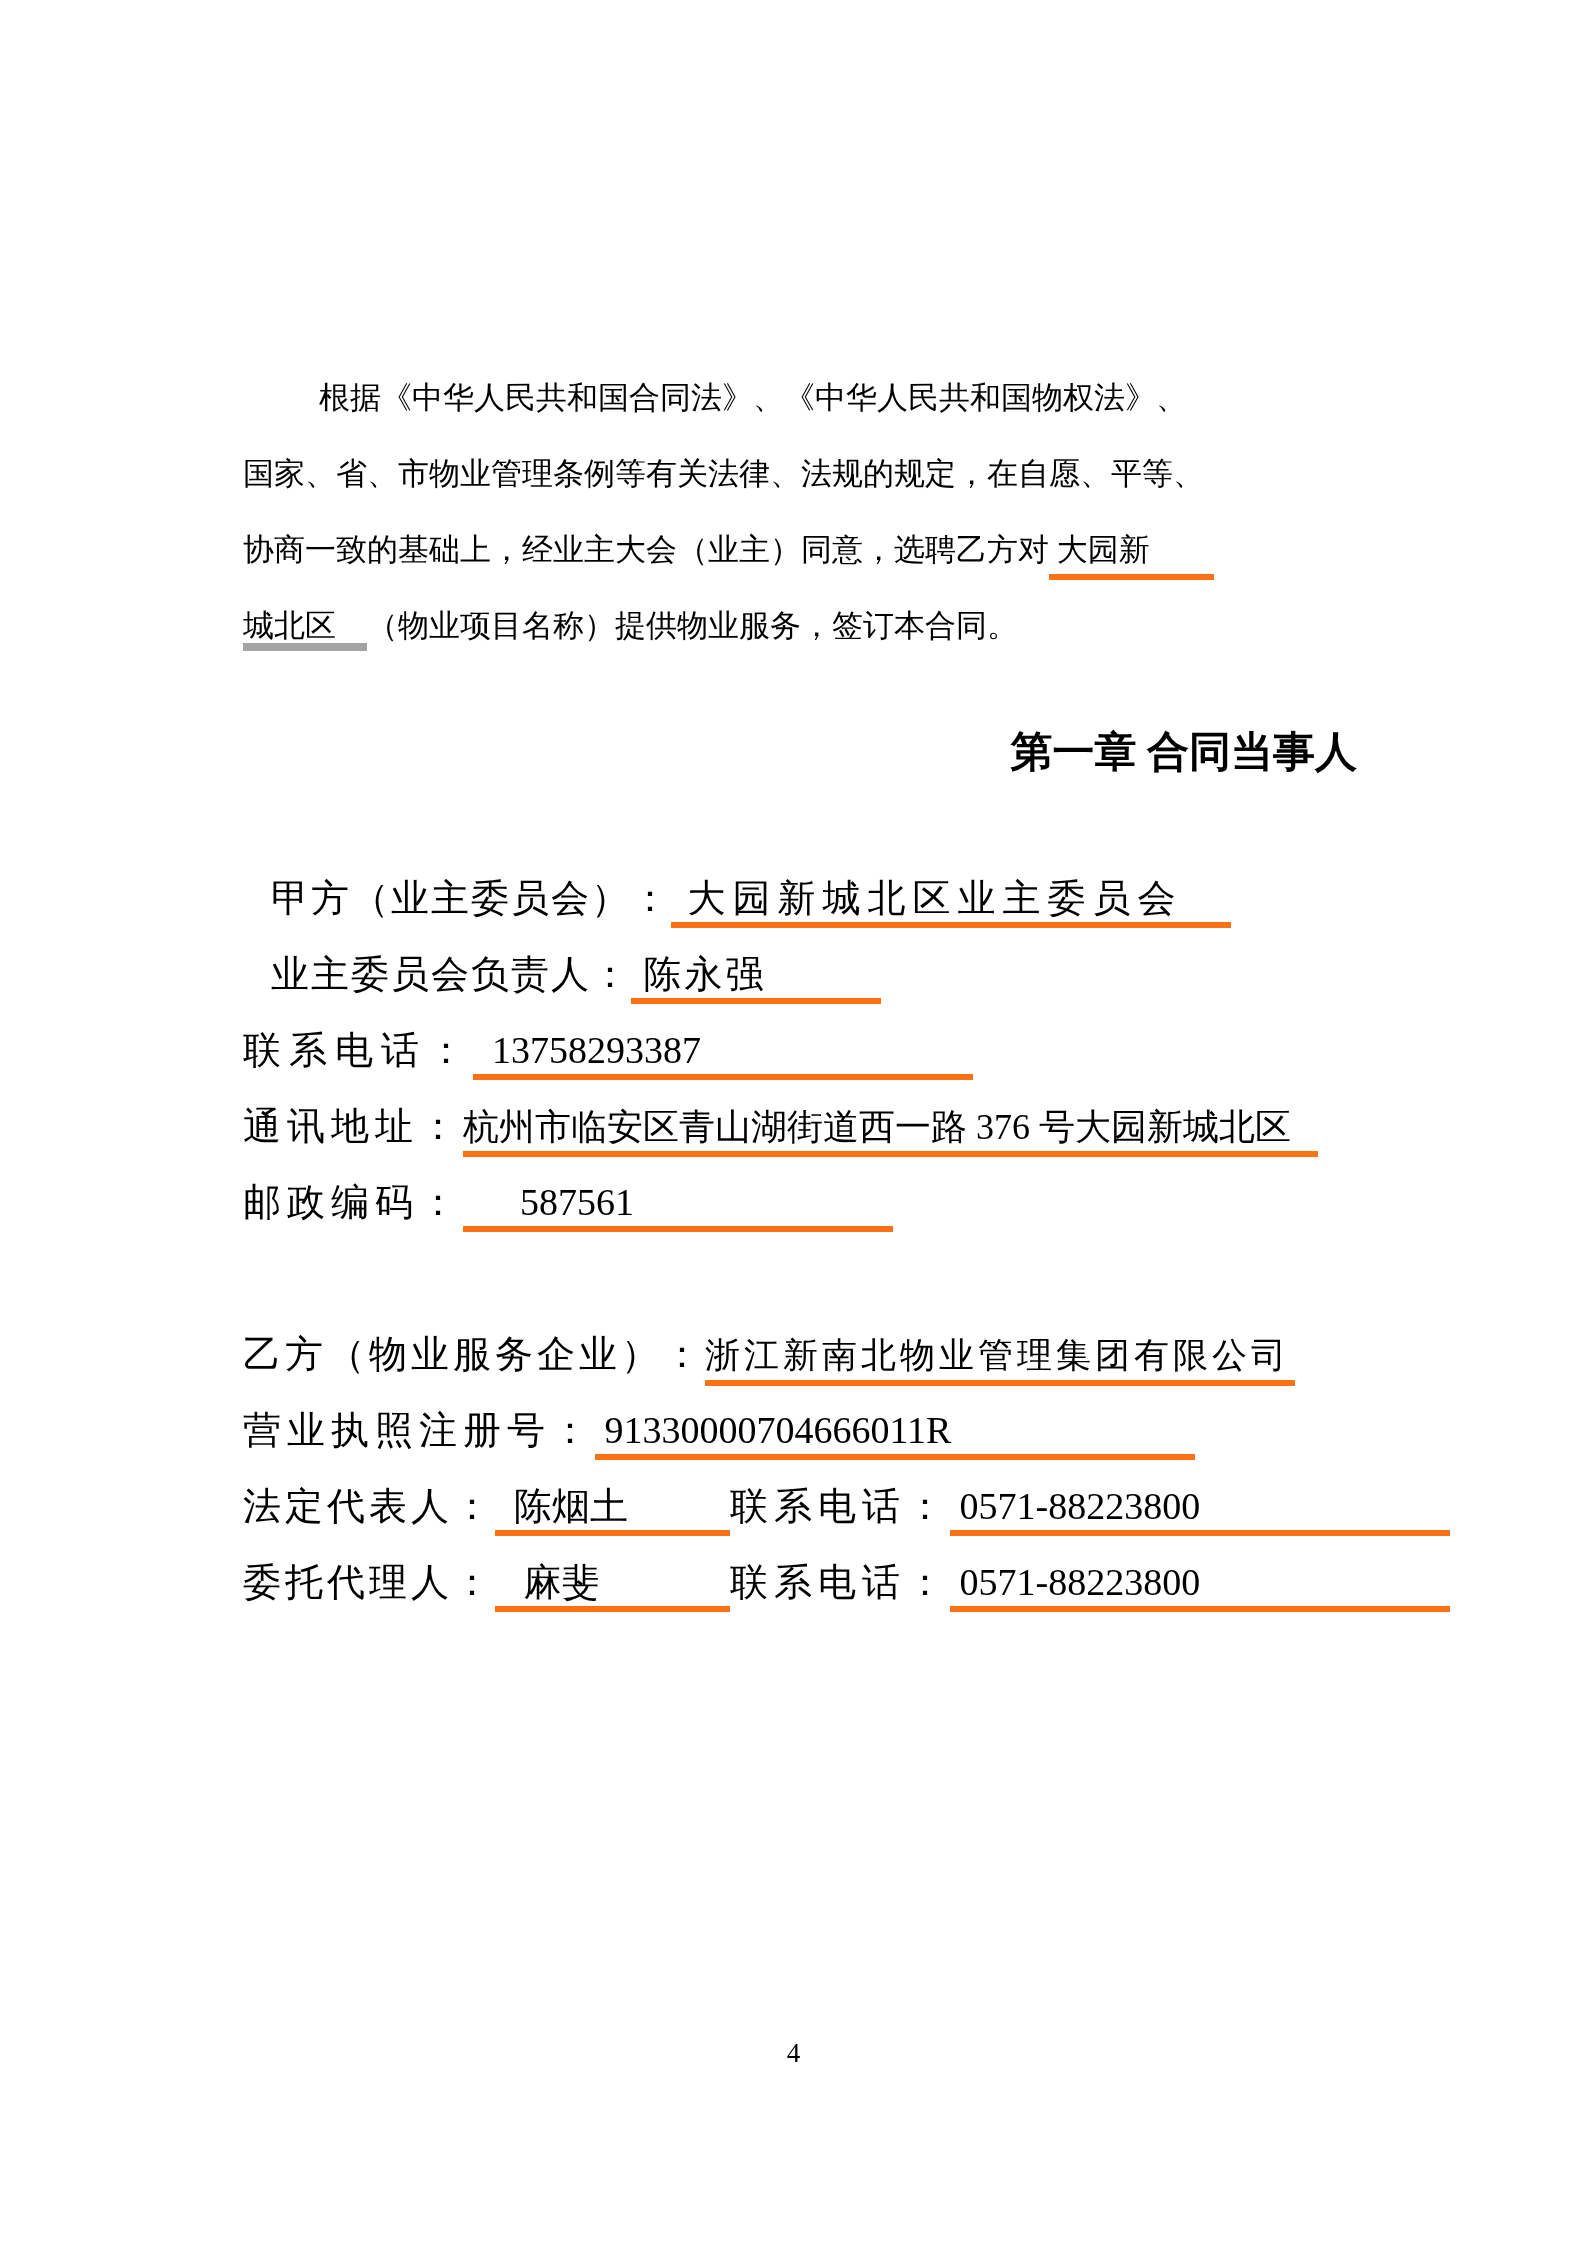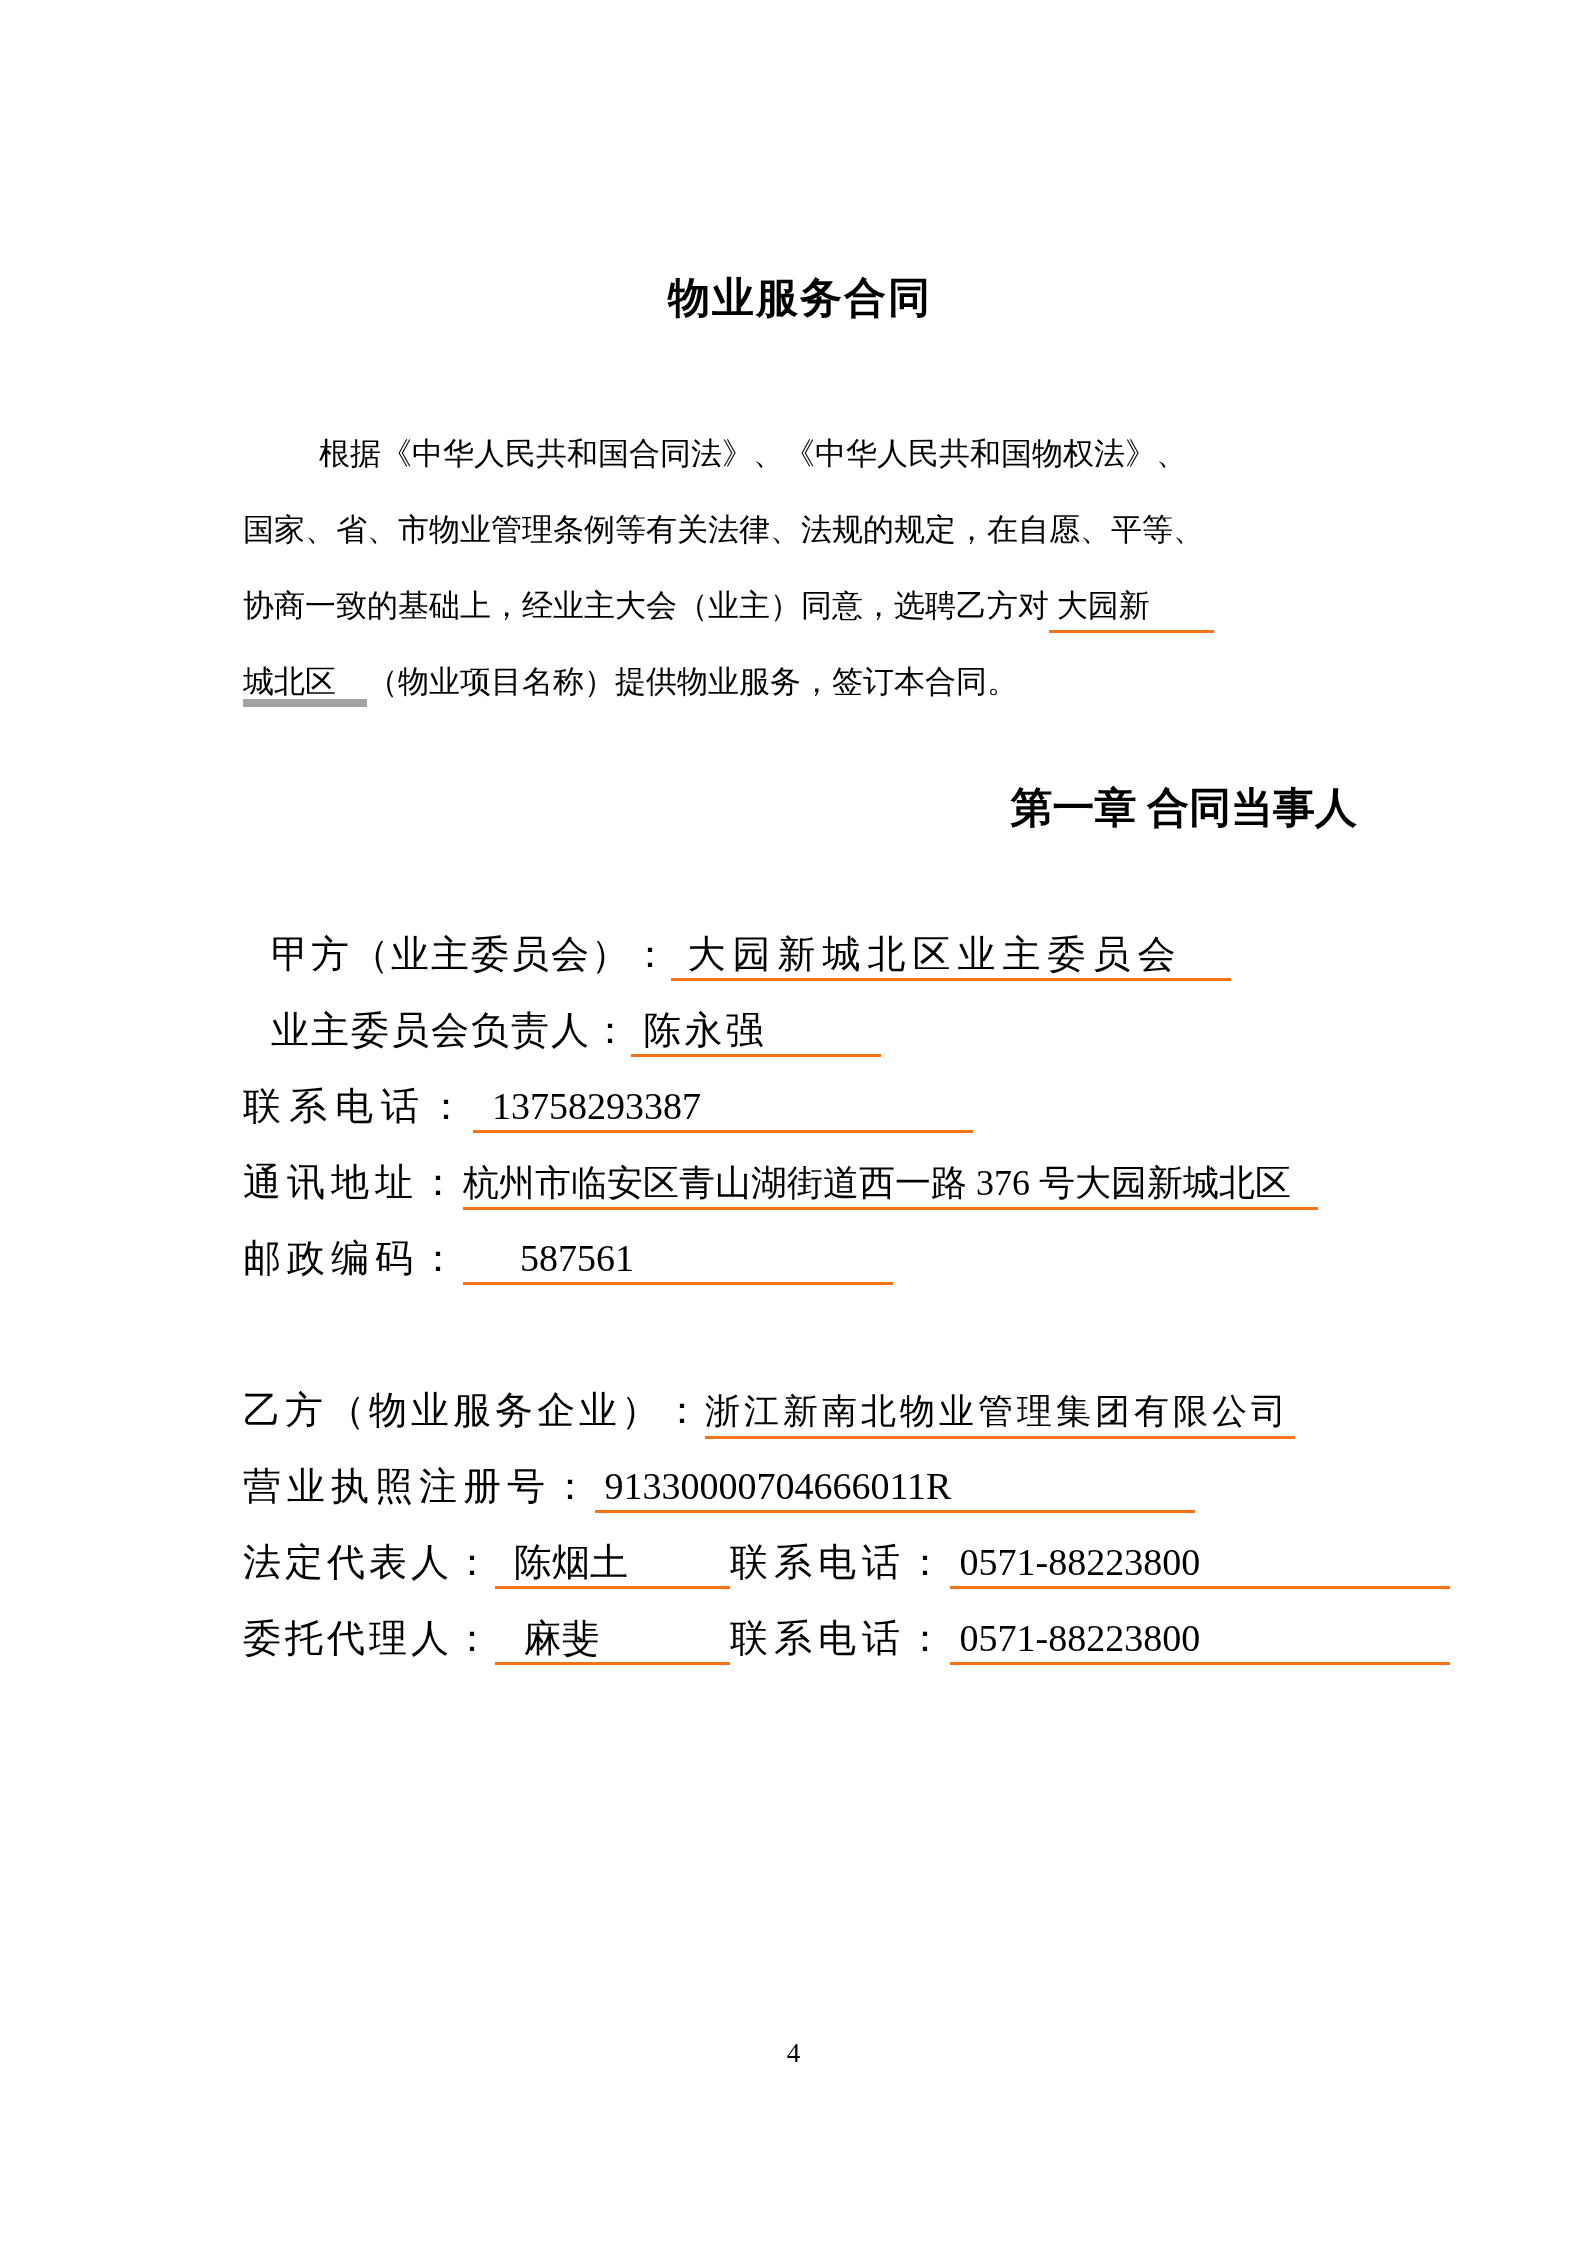--- a/index.html
+++ b/index.html
@@ -37,21 +37,21 @@
   .section-a { margin-top: 70px; }
   .section-b { margin-top: 76px; }
   .fline { height: 76px; line-height: 76px; font-size: 38px; white-space: pre; }
   .lbl { display: inline; }
   .ls2 { letter-spacing: 2px; margin-left: 28px; }
   .ls4 { letter-spacing: 4px; }
   .ls6 { letter-spacing: 6px; }
   .ls8 { letter-spacing: 8px; }
   .u {
     display: inline-block;
-    border-bottom: 3px solid #f97316;
+    border-bottom: 6px solid #f97316;
     white-space: pre;
     line-height: 48px;
     vertical-align: baseline;
   }
   .u-inline { border-bottom: 8px solid #a3a3a3; white-space: pre; }
   .ua1 { min-width: 560px; letter-spacing: 7px; }
   .ua2 { min-width: 250px; letter-spacing: 3px; }
   .ua3 { min-width: 500px; }
   .ua4 { min-width: 855px; font-size: 36px; }
   .ua5 { min-width: 430px; }
@@ -70,21 +70,20 @@
     text-align: center;
     font-size: 27px;
     color: #000;
   }
 </style>
 </head>
 <body>
 
 <div class="page">
 
-  <div class="doc-title">物业服务合同</div>
 
   <div class="preamble">
     <div class="pline indent">根据《中华人民共和国合同法》、《中华人民共和国物权法》、</div>
     <div class="pline">国家、省、市物业管理条例等有关法律、法规的规定，在自愿、平等、</div>
     <div class="pline"><span>协商一致的基础上，经业主大会（业主）同意，选聘乙方对</span><span class="u u165"> 大园新</span></div>
     <div class="pline"><span class="u-inline">城北区　</span><span>（物业项目名称）提供物业服务，签订本合同。</span></div>
   </div>
 
   <div class="chapter">第一章 合同当事人</div>
 

